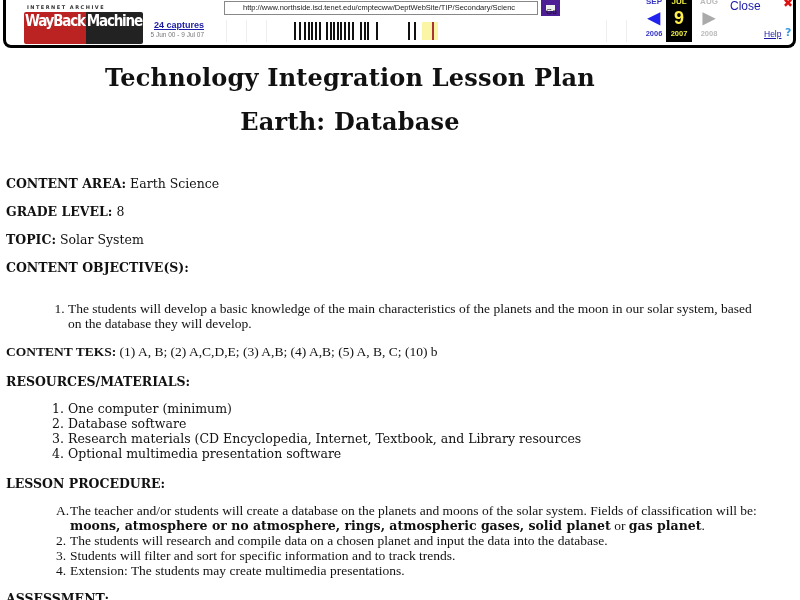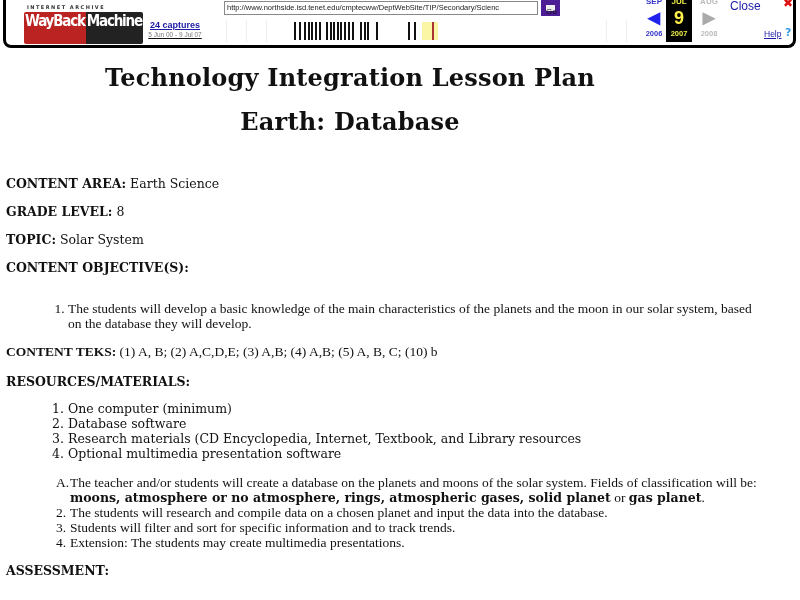--- a/index.html
+++ b/index.html
@@ -11,25 +11,25 @@
       position: absolute; left: 3px; top: -4px; width: 793px; height: 52px;
       border: 3px solid #000; border-top: none; border-radius: 0 0 8px 8px;
       background: #fff;
     }
     .wm-logo { position: absolute; left: 18px; top: 8px; width: 84px; height: 34px; }
     .wm-logo .ia { font-family: "DejaVu Sans", sans-serif; font-size: 5px; letter-spacing: 1.5px; color: #333; text-align: center; font-weight: bold; }
     .wm-logo .wb { margin-top: 2px; height: 32px; display: flex; font-family: "DejaVu Sans Condensed", "DejaVu Sans", sans-serif; font-weight: bold; font-size: 15px; line-height: 18px; letter-spacing: -1.2px; }
     .wm-logo .wb .way { color: #fff; background: #b22; padding: 0 1px; border-radius: 2px 0 0 2px; }
     .wm-logo .wb .mach { color: #fff; background: #222; padding: 0 1px; border-radius: 0 2px 2px 0; }
 
-    .wm-captures { position: absolute; left: 140px; top: 24px; width: 58px; text-align: center; font-family: "Liberation Sans", sans-serif; text-decoration: underline; }
+    .wm-captures { position: absolute; left: 140px; top: 24px; width: 58px; text-align: right; font-family: "Liberation Sans", sans-serif; }
     .wm-captures .cap { font-size: 9px; color: #1a1aa6; text-decoration: underline; font-weight: bold; display: block; }
     .wm-captures .range { font-size: 6.5px; color: #777; display: block; margin-top: 1px; }
 
-    .wm-url { position: absolute; left: 218px; top: 5px; width: 314px; height: 14px; border: 1px solid #888; background: #fff; font-family: "Liberation Sans", sans-serif; font-size: 7.5px; line-height: 12px; padding-left: 2px; white-space: nowrap; overflow: hidden; color: #222; }
+    .wm-url { position: absolute; left: 218px; top: 5px; width: 314px; height: 14px; border: 1px solid #888; background: #fff; font-family: "Liberation Sans", sans-serif; font-size: 7.5px; line-height: 12px; padding-left: 18px; white-space: nowrap; overflow: hidden; color: #222; }
     .wm-go { position: absolute; left: 535px; top: 4px; width: 19px; height: 16px; border: 5px solid #4c1d95; background: #eee; font-family: "Liberation Sans", sans-serif; font-size: 8px; text-align: center; line-height: 14px; }
 
     .wm-spark { position: absolute; left: 210px; top: 24px; width: 420px; height: 22px; }
     .wm-spark .tick { position: absolute; top: 0; width: 1px; height: 22px; background: #eee; }
     .wm-spark .bar { position: absolute; top: 2px; width: 2px; height: 18px; background: #111; }
     .wm-spark .hl { position: absolute; top: 2px; width: 16px; height: 18px; background: #fbf5a6; }
     .wm-spark .cur { position: absolute; top: 2px; width: 2px; height: 18px; background: #a33; }
 
     .wm-cal { position: absolute; top: 0; width: 32px; text-align: center; font-family: "Liberation Sans", sans-serif; font-weight: bold; }
     .wm-cal .mon { font-size: 8px; line-height: 12px; }
@@ -151,20 +151,21 @@
   <div class="fld cond" style="height:30px"><b>CONTENT TEKS:</b> <span>(1) A, B; (2) A,C,D,E; (3) A,B; (4) A,B; (5) A, B, C; (10) b</span></div>
 
   <div class="hd" style="margin-bottom:10px">RESOURCES/MATERIALS:</div>
   <ol style="margin-bottom:14px">
     <li>One computer (minimum)</li>
     <li>Database software</li>
     <li>Research materials (CD Encyclopedia, Internet, Textbook, and Library resources</li>
     <li>Optional multimedia presentation software</li>
   </ol>
 
+  <div class="hd" style="margin-bottom:10px">LESSON PROCEDURE:</div>
   <div class="cond" style="margin-bottom:12px">
     <div class="pl" style="width:690px">
       <span class="num">A.</span><span>The teacher and/or students will create a database on the planets and moons of the solar system. Fields of classification will be: </span><b style="font-family:'DejaVu Serif',serif;font-size:12.5px">moons, atmosphere or no atmosphere, rings, atmospheric gases, solid planet</b><span> or </span><b style="font-family:'DejaVu Serif',serif;font-size:12.5px">gas planet</b><span>.</span>
     </div>
     <div class="pl"><span class="num">2.</span><span>The students will research and compile data on a chosen planet and input the data into the database.</span></div>
     <div class="pl"><span class="num">3.</span><span>Students will filter and sort for specific information and to track trends.</span></div>
     <div class="pl"><span class="num">4.</span><span>Extension: The students may create multimedia presentations.</span></div>
   </div>
 
   <div class="hd">ASSESSMENT:</div>

